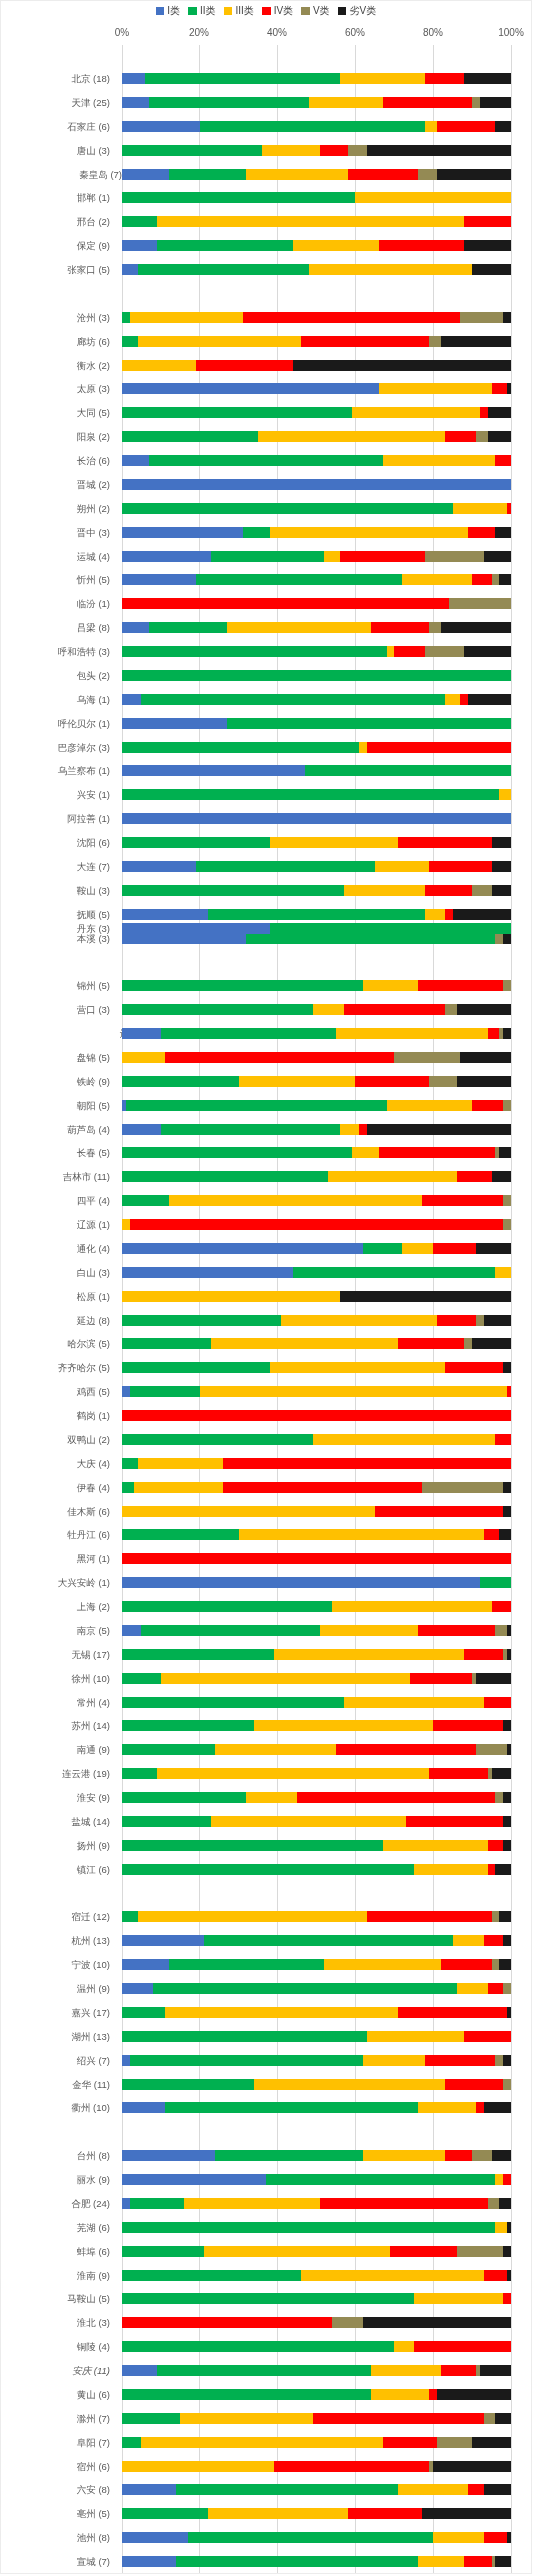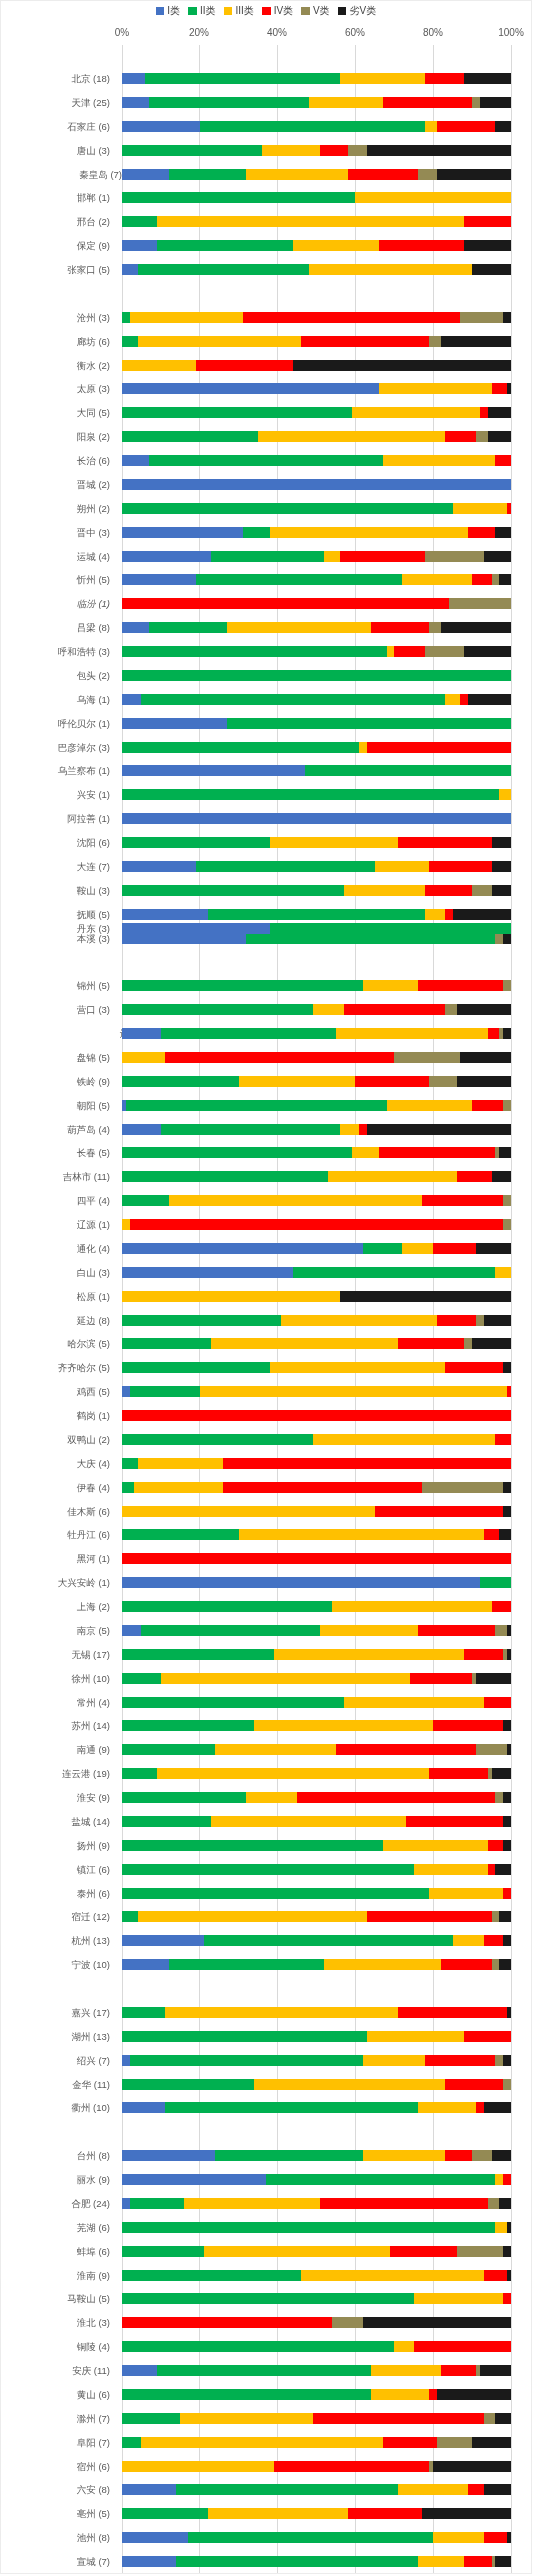--- a/index.html
+++ b/index.html
@@ -256,21 +256,21 @@
         <div class="row-label">忻州 (5)</div>
         <div class="bar" style="height: 10.7px;">
           <div class="seg" style="width: 19%; background: rgb(68, 114, 196);"></div>
           <div class="seg" style="width: 53%; background: rgb(0, 176, 80);"></div>
           <div class="seg" style="width: 18%; background: rgb(255, 192, 0);"></div>
           <div class="seg" style="width: 5%; background: rgb(255, 0, 0);"></div>
           <div class="seg" style="width: 2%; background: rgb(148, 138, 84);"></div>
           <div class="seg" style="width: 3%; background: rgb(26, 26, 26);"></div>
         </div>
       </div>
-      <div class="row" style="top: 525px; font-style: italic;">
+      <div class="row" style="top: 525px;">
         <div class="row-label">临汾 (1)</div>
         <div class="bar" style="height: 10.7px;">
           <div class="seg" style="width: 84%; background: rgb(255, 0, 0);"></div>
           <div class="seg" style="width: 16%; background: rgb(148, 138, 84);"></div>
         </div>
       </div>
       <div class="row" style="top: 549px;">
         <div class="row-label">吕梁 (8)</div>
         <div class="bar" style="height: 10.7px;">
           <div class="seg" style="width: 7%; background: rgb(68, 114, 196);"></div>
@@ -733,28 +733,20 @@
       </div>
       <div class="row" style="top: 1791px;">
         <div class="row-label">镇江 (6)</div>
         <div class="bar" style="height: 10.7px;">
           <div class="seg" style="width: 75%; background: rgb(0, 176, 80);"></div>
           <div class="seg" style="width: 19%; background: rgb(255, 192, 0);"></div>
           <div class="seg" style="width: 2%; background: rgb(255, 0, 0);"></div>
           <div class="seg" style="width: 4%; background: rgb(26, 26, 26);"></div>
         </div>
       </div>
-      <div class="row" style="top: 1815px;">
-        <div class="row-label">泰州 (6)</div>
-        <div class="bar" style="height: 10.7px;">
-          <div class="seg" style="width: 79%; background: rgb(0, 176, 80);"></div>
-          <div class="seg" style="width: 19%; background: rgb(255, 192, 0);"></div>
-          <div class="seg" style="width: 2%; background: rgb(255, 0, 0);"></div>
-        </div>
-      </div>
       <div class="row" style="top: 1838px;">
         <div class="row-label">宿迁 (12)</div>
         <div class="bar" style="height: 10.7px;">
           <div class="seg" style="width: 4%; background: rgb(0, 176, 80);"></div>
           <div class="seg" style="width: 59%; background: rgb(255, 192, 0);"></div>
           <div class="seg" style="width: 32%; background: rgb(255, 0, 0);"></div>
           <div class="seg" style="width: 2%; background: rgb(148, 138, 84);"></div>
           <div class="seg" style="width: 3%; background: rgb(26, 26, 26);"></div>
         </div>
       </div>
@@ -770,20 +762,30 @@
       </div>
       <div class="row" style="top: 1886px;">
         <div class="row-label">宁波 (10)</div>
         <div class="bar" style="height: 10.7px;">
           <div class="seg" style="width: 12%; background: rgb(68, 114, 196);"></div>
           <div class="seg" style="width: 40%; background: rgb(0, 176, 80);"></div>
           <div class="seg" style="width: 30%; background: rgb(255, 192, 0);"></div>
           <div class="seg" style="width: 13%; background: rgb(255, 0, 0);"></div>
           <div class="seg" style="width: 2%; background: rgb(148, 138, 84);"></div>
           <div class="seg" style="width: 3%; background: rgb(26, 26, 26);"></div>
+        </div>
+      </div>
+      <div class="row" style="top: 1910px;">
+        <div class="row-label">温州 (9)</div>
+        <div class="bar" style="height: 10.7px;">
+          <div class="seg" style="width: 8%; background: rgb(68, 114, 196);"></div>
+          <div class="seg" style="width: 78%; background: rgb(0, 176, 80);"></div>
+          <div class="seg" style="width: 8%; background: rgb(255, 192, 0);"></div>
+          <div class="seg" style="width: 4%; background: rgb(255, 0, 0);"></div>
+          <div class="seg" style="width: 2%; background: rgb(148, 138, 84);"></div>
         </div>
       </div>
       <div class="row" style="top: 1934px;">
         <div class="row-label">嘉兴 (17)</div>
         <div class="bar" style="height: 10.7px;">
           <div class="seg" style="width: 11%; background: rgb(0, 176, 80);"></div>
           <div class="seg" style="width: 60%; background: rgb(255, 192, 0);"></div>
           <div class="seg" style="width: 28%; background: rgb(255, 0, 0);"></div>
           <div class="seg" style="width: 1%; background: rgb(26, 26, 26);"></div>
         </div>
@@ -901,21 +903,21 @@
         </div>
       </div>
       <div class="row" style="top: 2268px;">
         <div class="row-label">铜陵 (4)</div>
         <div class="bar" style="height: 10.7px;">
           <div class="seg" style="width: 70%; background: rgb(0, 176, 80);"></div>
           <div class="seg" style="width: 5%; background: rgb(255, 192, 0);"></div>
           <div class="seg" style="width: 25%; background: rgb(255, 0, 0);"></div>
         </div>
       </div>
-      <div class="row" style="top: 2292px;">
+      <div class="row" style="top: 2292px; font-style: italic;">
         <div class="row-label">安庆 (11)</div>
         <div class="bar" style="height: 10.7px;">
           <div class="seg" style="width: 9%; background: rgb(68, 114, 196);"></div>
           <div class="seg" style="width: 55%; background: rgb(0, 176, 80);"></div>
           <div class="seg" style="width: 18%; background: rgb(255, 192, 0);"></div>
           <div class="seg" style="width: 9%; background: rgb(255, 0, 0);"></div>
           <div class="seg" style="width: 1%; background: rgb(148, 138, 84);"></div>
           <div class="seg" style="width: 8%; background: rgb(26, 26, 26);"></div>
         </div>
       </div>

